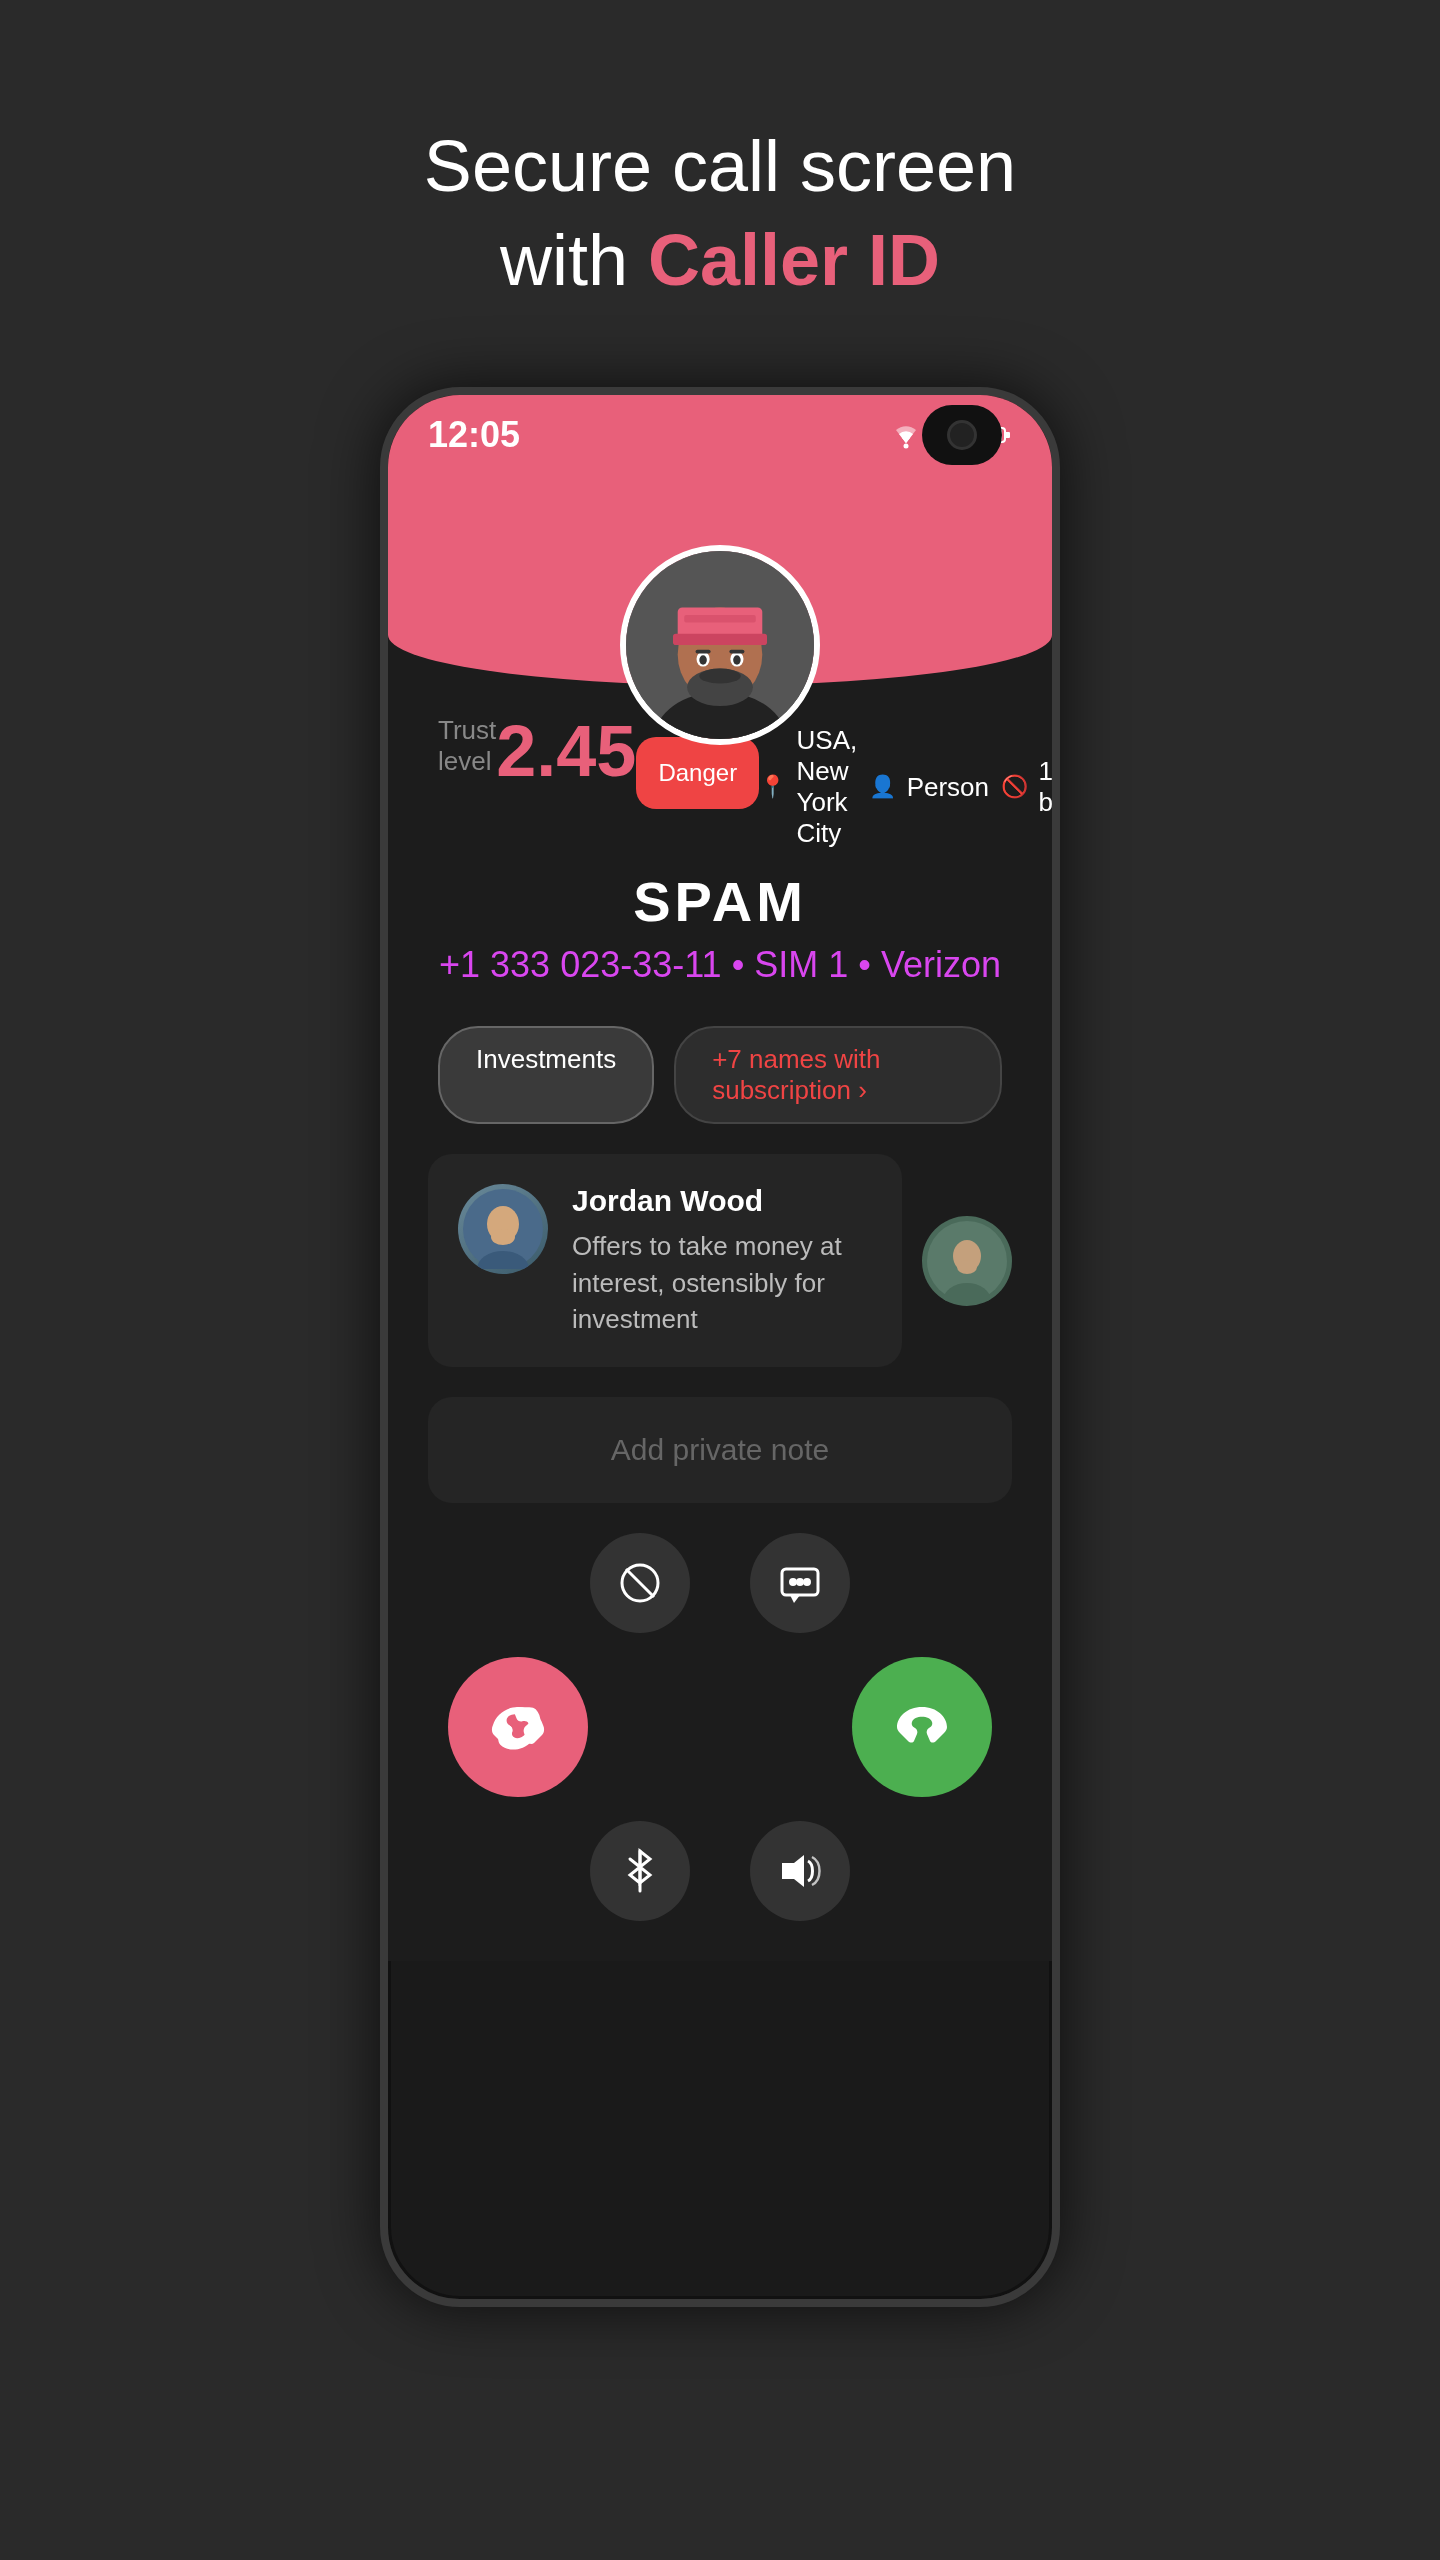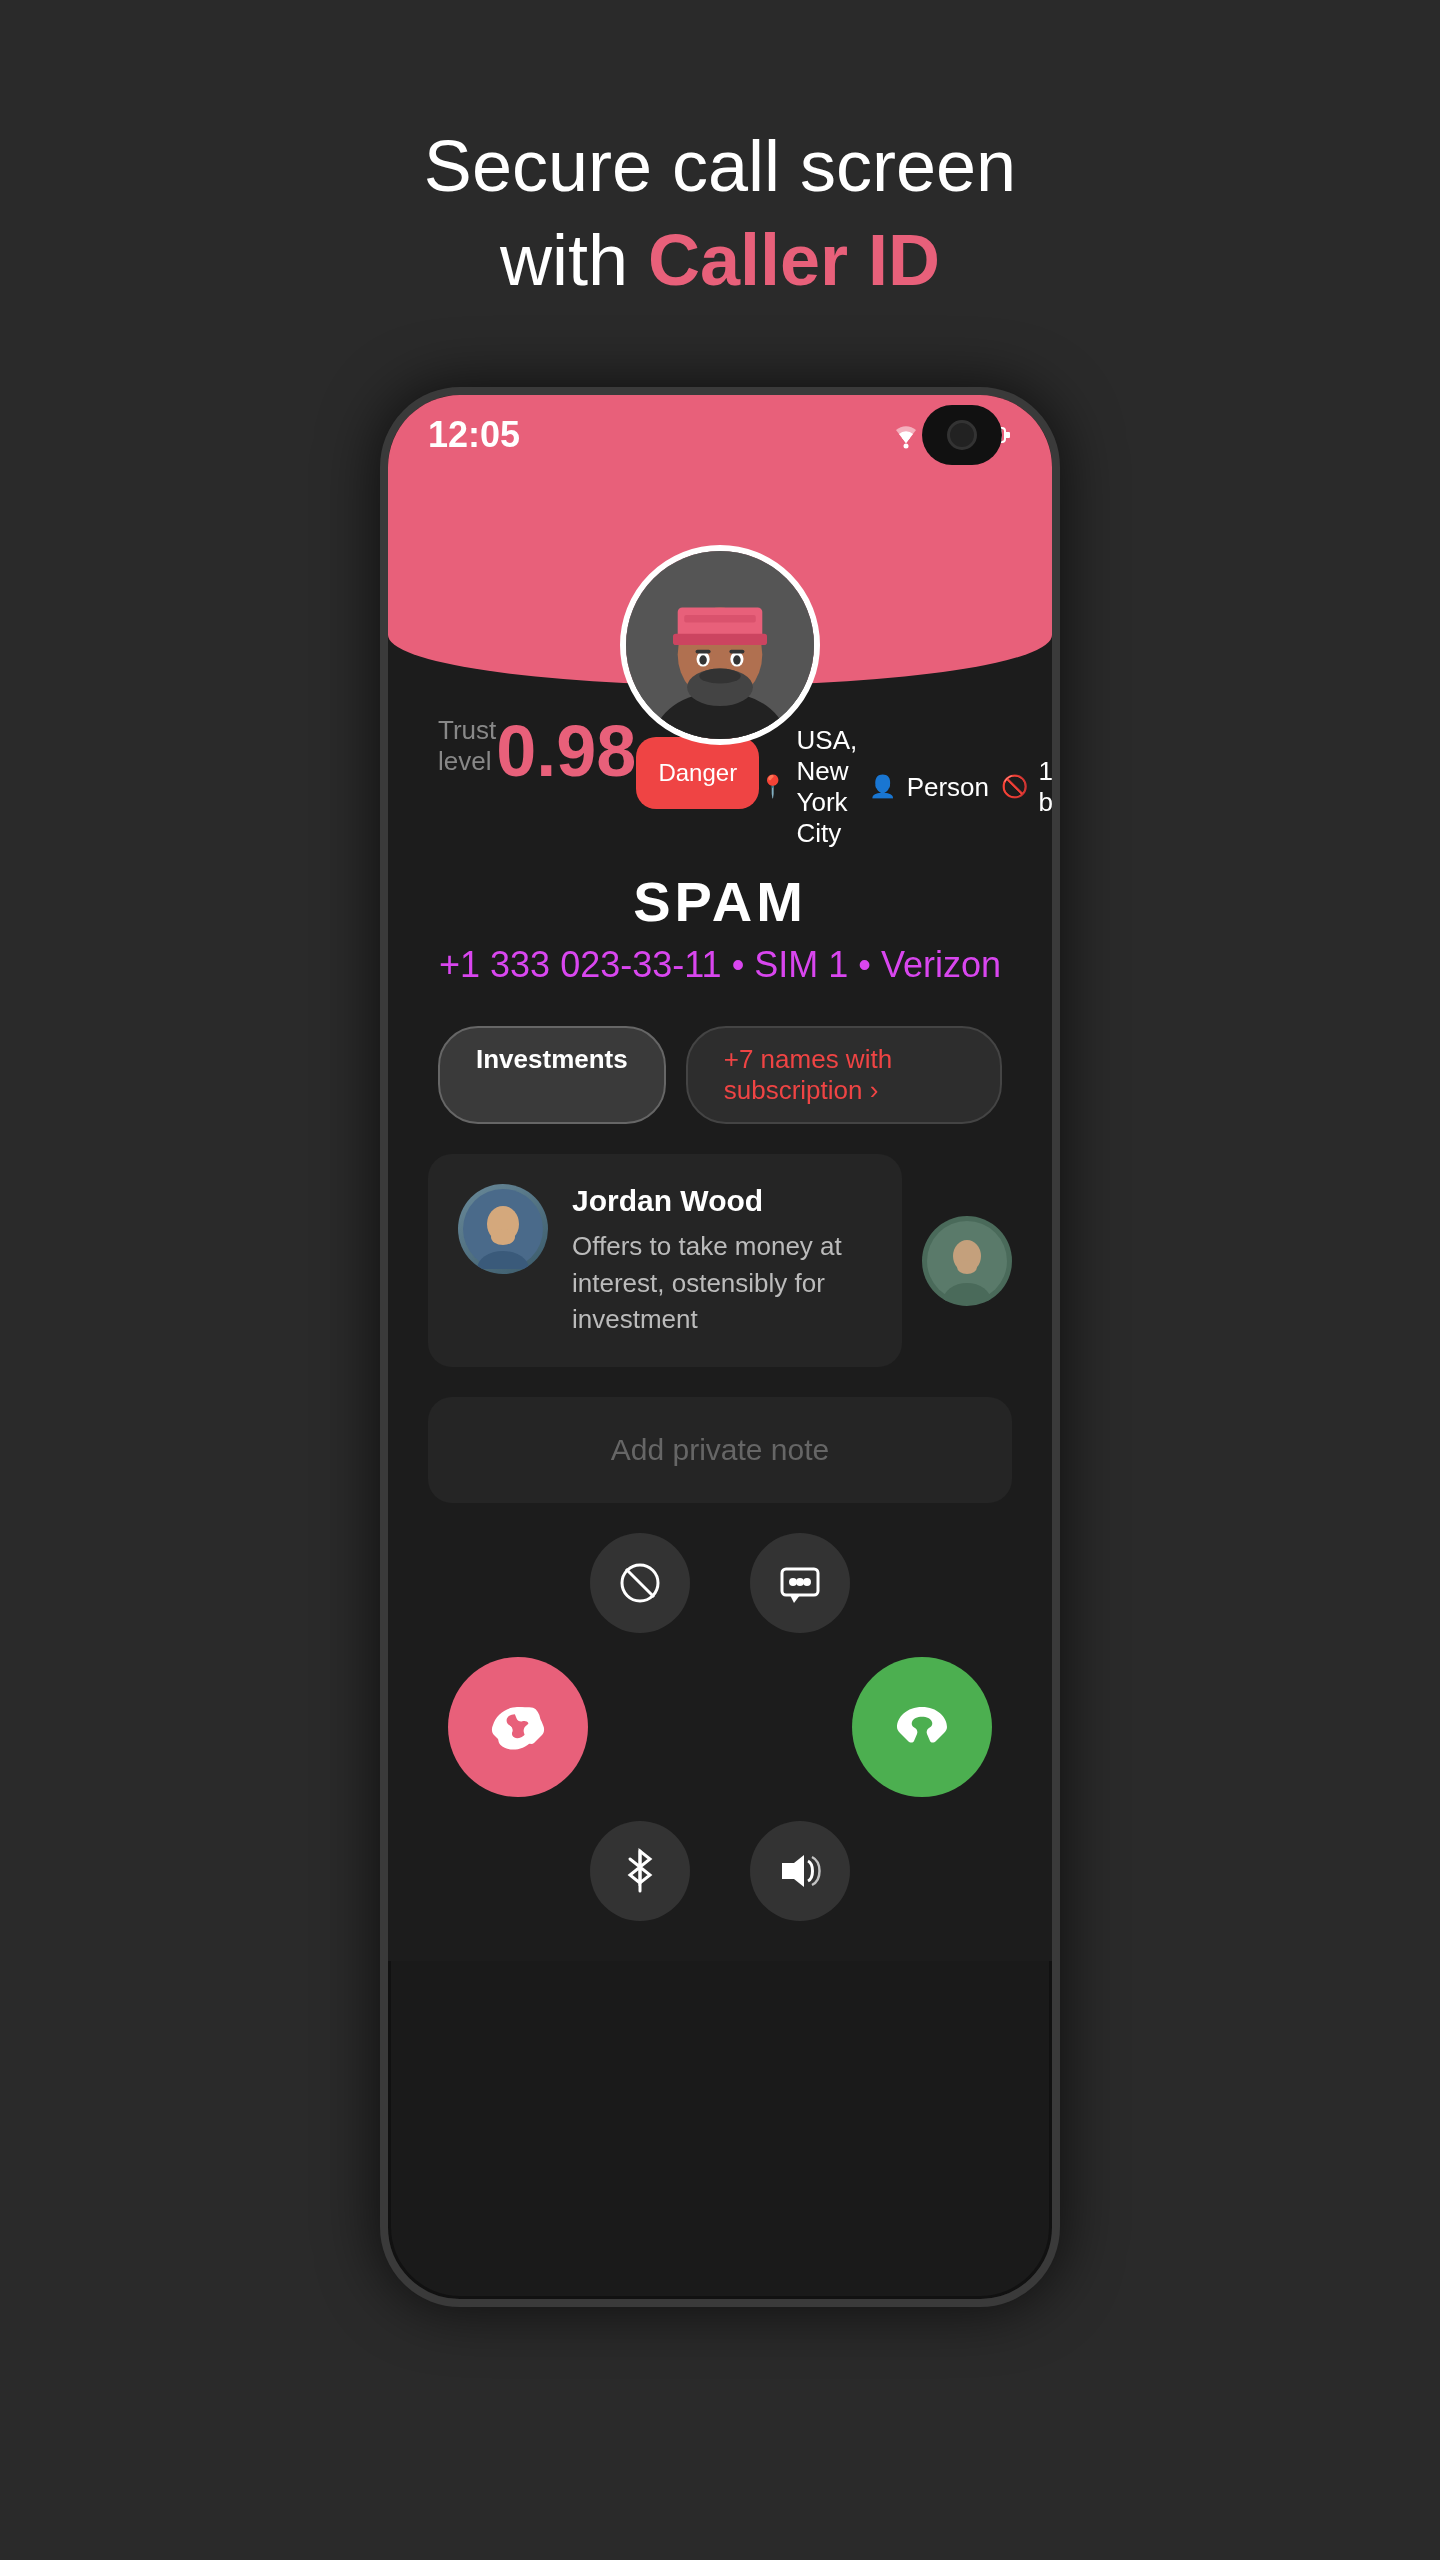--- a/index.html
+++ b/index.html
@@ -216,21 +216,20 @@
       border: 2px solid #444;
       border-radius: 40px;
       padding: 16px 36px;
       color: white;
       font-size: 26px;
     }
 
     .tag-primary {
       background: #3a3a3a;
       border-color: #666;
-      font-weight: bold;
     }
 
     .tag-secondary {
       background: #2d2d2d;
       border-color: #444;
       color: #ef4444;
     }
 
     .comment-avatar {
       width: 90px;
@@ -443,21 +442,21 @@
 
           <rect x="74" y="105" width="16" height="4" rx="2" fill="#333"></rect>
           <rect x="110" y="105" width="16" height="4" rx="2" fill="#333"></rect>
         </svg>
       </div>
     </div>
 
     <div class="info-row">
       <div class="trust-panel">
         <span class="trust-label">Trust level</span>
-        <span class="trust-value">0.98</span>
+        <span class="trust-value">2.45</span>
         <span class="danger-badge">Danger</span>
       </div>
       <div class="details-panel">
         <div class="detail-item">
           <span class="detail-icon detail-icon-loc">📍</span>
           <span>USA, New York City</span>
         </div>
         <div class="detail-item">
           <span class="detail-icon detail-icon-person">👤</span>
           <span>Person</span>

